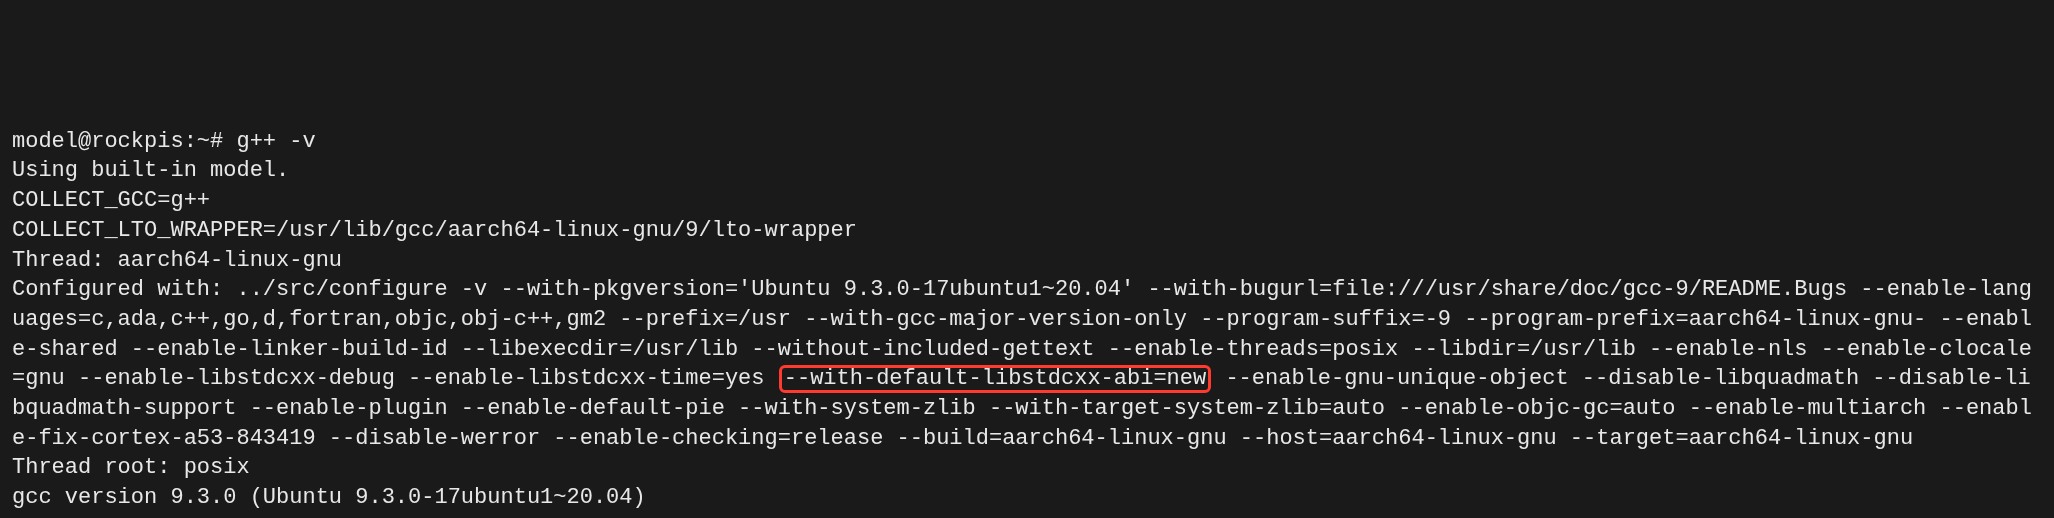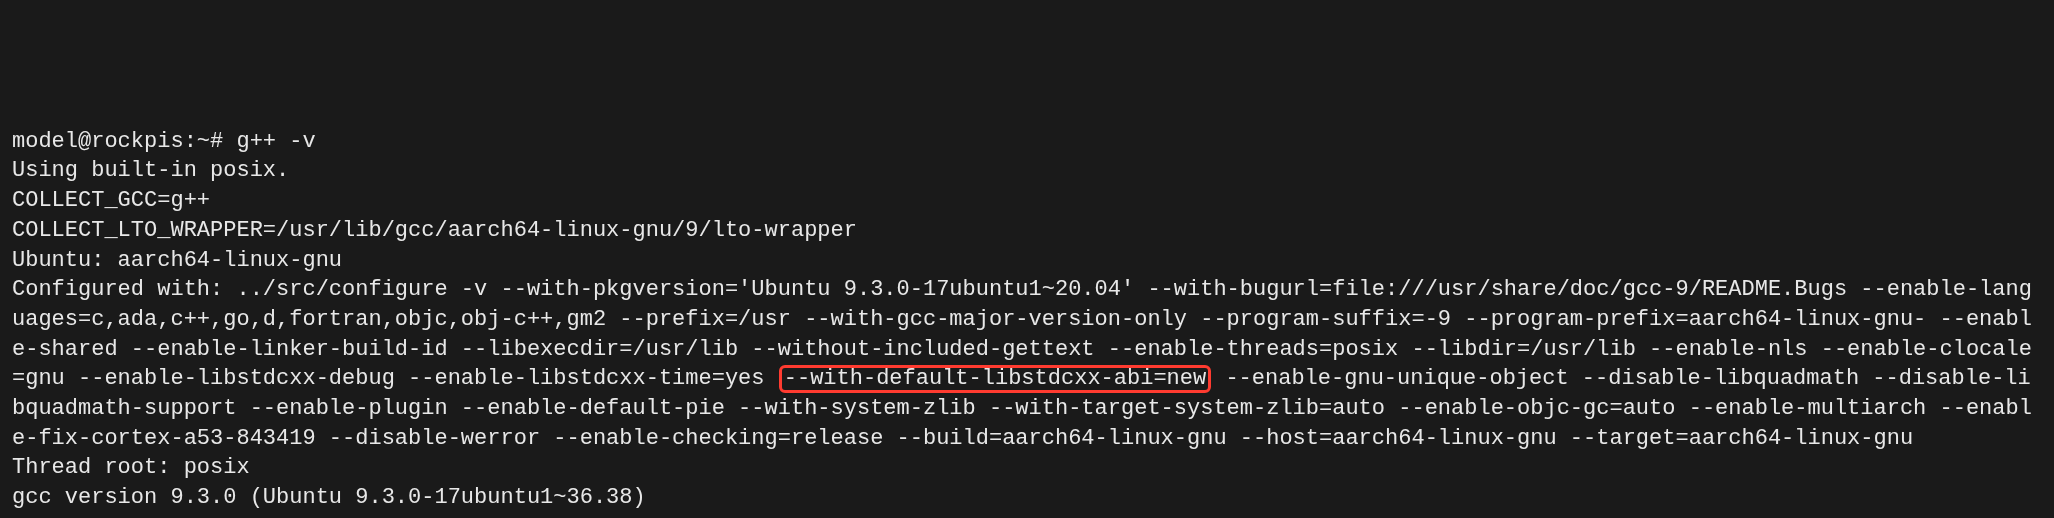--- a/index.html
+++ b/index.html
@@ -32,24 +32,24 @@
       margin: 0 1px;
       line-height: 1;
     }
   </style>
 </head>
 <body>
 
 
 
 <div class="terminal"><span class="prompt-segment">model@rockpis:~# </span><span>g++ -v</span>
-<span>Using built-in posix.</span>
+<span>Using built-in model.</span>
 <span>COLLECT_GCC=g++</span>
 <span>COLLECT_LTO_WRAPPER=/usr/lib/gcc/aarch64-linux-gnu/9/lto-wrapper</span>
-<span>Ubuntu: aarch64-linux-gnu</span>
+<span>Thread: aarch64-linux-gnu</span>
 <span>Configured with: ../src/configure -v --with-pkgversion='Ubuntu 9.3.0-17ubuntu1~20.04' --with-bugurl=file:///usr/share/doc/gcc-9/README.Bugs --enable-languages=c,ada,c++,go,d,fortran,objc,obj-c++,gm2 --prefix=/usr --with-gcc-major-version-only --program-suffix=-9 --program-prefix=aarch64-linux-gnu- --enable-shared --enable-linker-build-id --libexecdir=/usr/lib --without-included-gettext --enable-threads=posix --libdir=/usr/lib --enable-nls --enable-clocale=gnu --enable-libstdcxx-debug --enable-libstdcxx-time=yes </span><span class="highlight-box">--with-default-libstdcxx-abi=new</span><span> --enable-gnu-unique-object --disable-libquadmath --disable-libquadmath-support --enable-plugin --enable-default-pie --with-system-zlib --with-target-system-zlib=auto --enable-objc-gc=auto --enable-multiarch --enable-fix-cortex-a53-843419 --disable-werror --enable-checking=release --build=aarch64-linux-gnu --host=aarch64-linux-gnu --target=aarch64-linux-gnu</span>
 <span>Thread root: posix</span>
-<span>gcc version 9.3.0 (Ubuntu 9.3.0-17ubuntu1~36.38)</span></div>
+<span>gcc version 9.3.0 (Ubuntu 9.3.0-17ubuntu1~20.04)</span></div>
 
 
 
 
 
 
 </body></html>

